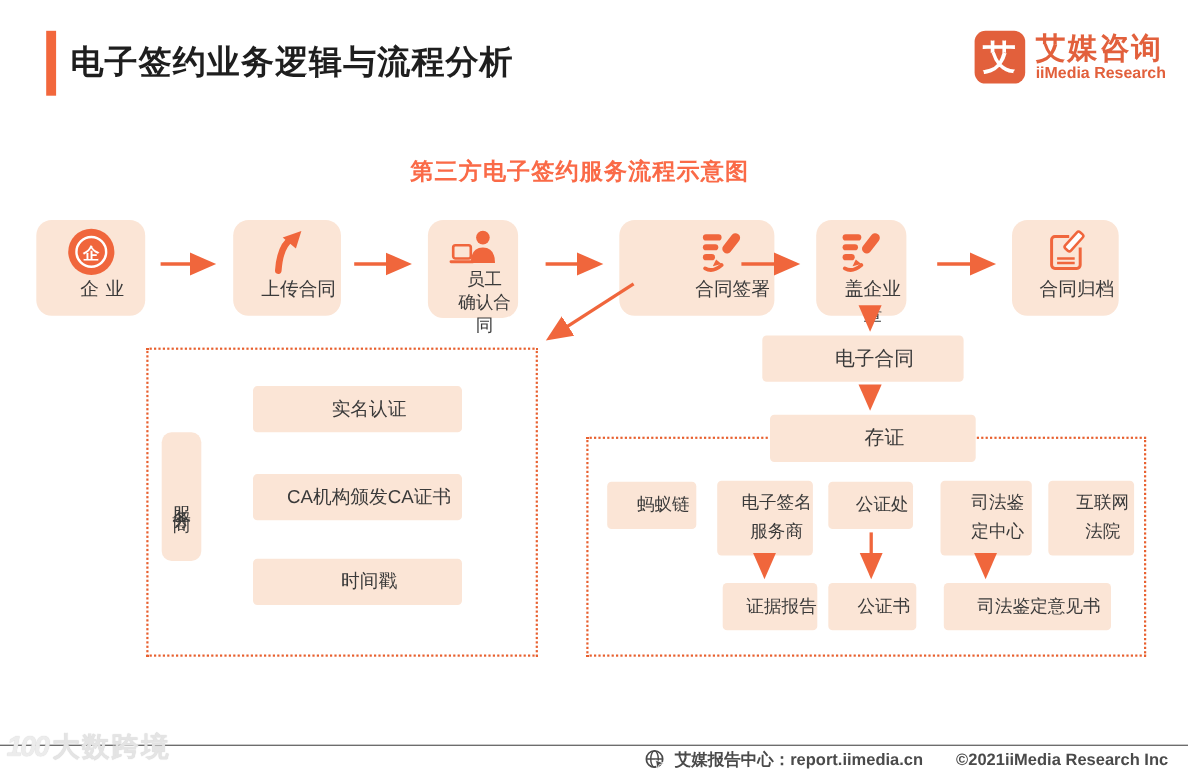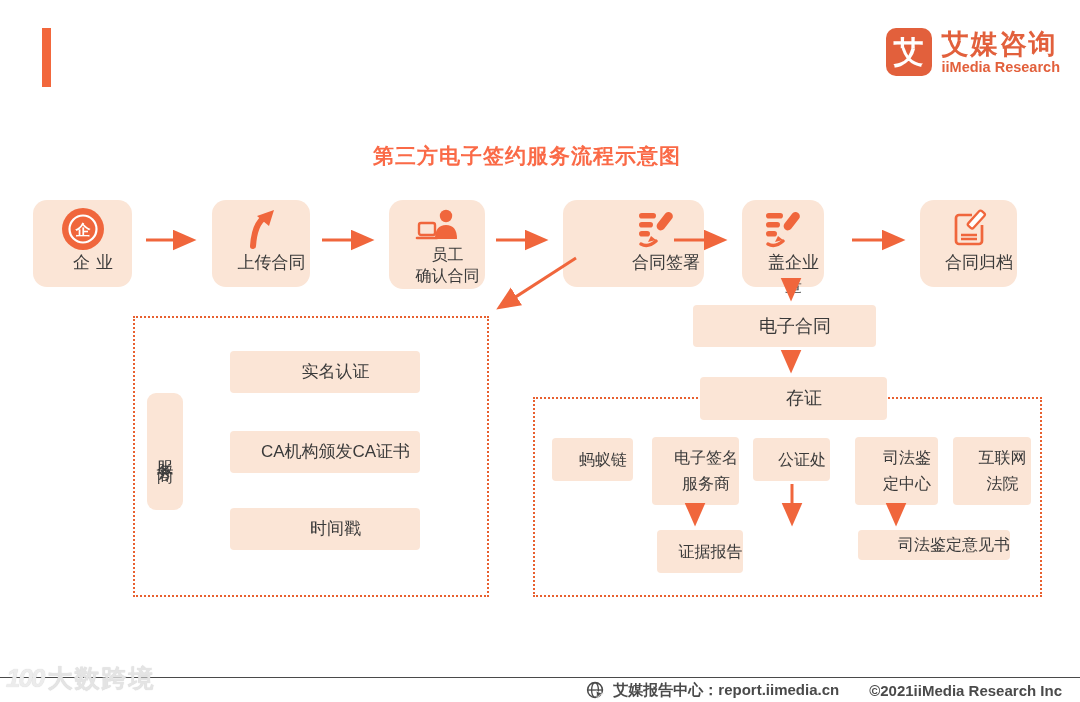--- a/index.html
+++ b/index.html
@@ -50,20 +50,21 @@
   .footer-right{position:absolute;right:18px;top:681px;display:flex;align-items:center;gap:8px;
     color:#4A4A4A;font-size:15px;font-weight:600;}
   .footer-right .sep{width:14px;}
 </style>
 </head>
 <body>
 
 <div class="canvas">
 
   <div class="accent-bar"></div>
+  <div class="page-title">电子签约业务逻辑与流程分析</div>
   <div class="logo">
     <div class="logo-mark">艾</div>
     <div>
       <div class="logo-cn">艾媒咨询</div>
       <div class="logo-en">iiMedia Research</div>
     </div>
   </div>
 
   <div class="subtitle">第三方电子签约服务流程示意图</div>
 
@@ -88,21 +89,21 @@
       <svg width="34" height="40" viewBox="0 0 34 40">
         <path d="M9 37 C10 23 13 13 21 8" fill="none" stroke="#F0663C" stroke-width="6" stroke-linecap="round"></path>
         <polygon points="13,7 30,1 25,17" fill="#F0663C"></polygon>
       </svg>
     </span>
     <span class="lbl">
       <span>上传合同</span>
     </span>
   </div>
 
-  <div class="pbox step two" style="left:389px;top:200px;width:96px;height:80px;">
+  <div class="pbox step two" style="left:389px;top:200px;width:82px;height:80px;">
     <span class="icn">
       <svg width="44" height="34" viewBox="0 0 44 34">
         <rect x="4" y="14" width="16" height="12" rx="2" fill="none" stroke="#F0663C" stroke-width="2.4"></rect>
         <path d="M2 29 h20" stroke="#F0663C" stroke-width="2.6" stroke-linecap="round"></path>
         <circle cx="31" cy="7" r="6.2" fill="#F0663C"></circle>
         <path d="M20 30 q0 -14 11 -14 q11 0 11 14 z" fill="#F0663C"></path>
       </svg>
     </span>
     <span class="lbl">
       <span>员工</span>
@@ -206,21 +207,24 @@
   <div class="pbox" style="left:953px;top:437px;width:78px;height:68px;">
     <span class="lbl" style="font-size:16px;line-height:1.6;">
       <span>互联网</span>
         <span>法院</span>
     </span>
   </div>
 
   <div class="pbox" style="left:657px;top:530px;width:86px;height:43px;">
     <span class="lbl" style="font-size:16px;">证据报告</span>
   </div>
-  <div class="pbox" style="left:858px;top:530px;width:152px;height:30px;align-items:flex-end;">
+  <div class="pbox" style="left:753px;top:530px;width:80px;height:43px;">
+    <span class="lbl" style="font-size:16px;">公证书</span>
+  </div>
+  <div class="pbox" style="left:858px;top:530px;width:152px;height:43px;">
     <span class="lbl" style="font-size:16px;">司法鉴定意见书</span>
   </div>
 
   <svg class="arrows" width="1080" height="702" viewBox="0 0 1080 702">
     <defs>
       <marker id="ah" markerWidth="9" markerHeight="8" refX="6.5" refY="3.5" orient="auto">
         <path d="M0,0 L8,3.5 L0,7 Z" fill="#F0663C"></path>
       </marker>
     </defs>
     <g stroke="#F0663C" stroke-width="3" fill="none">

